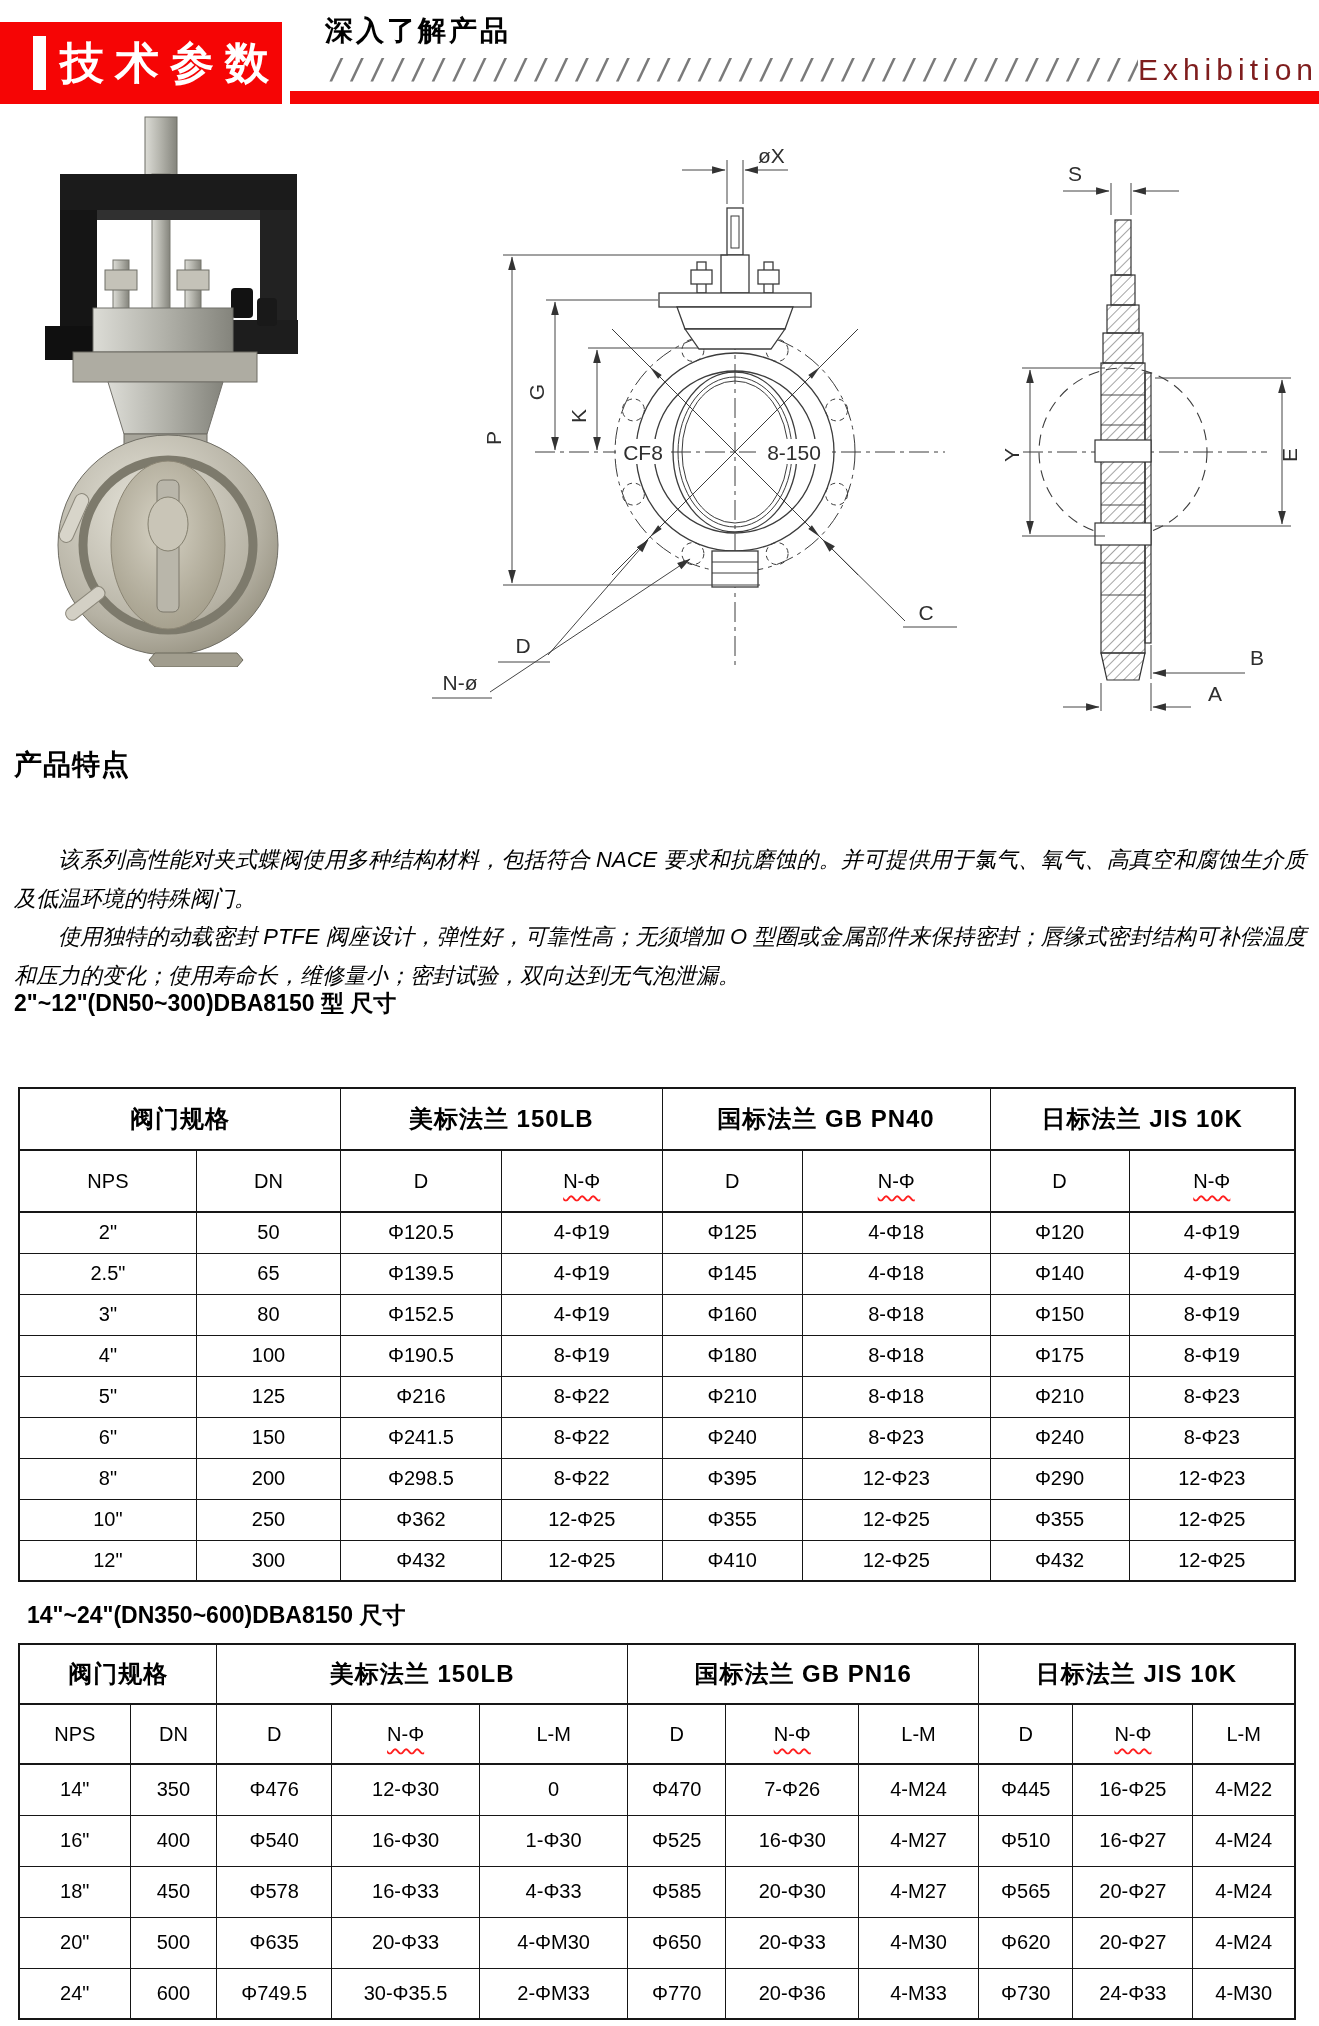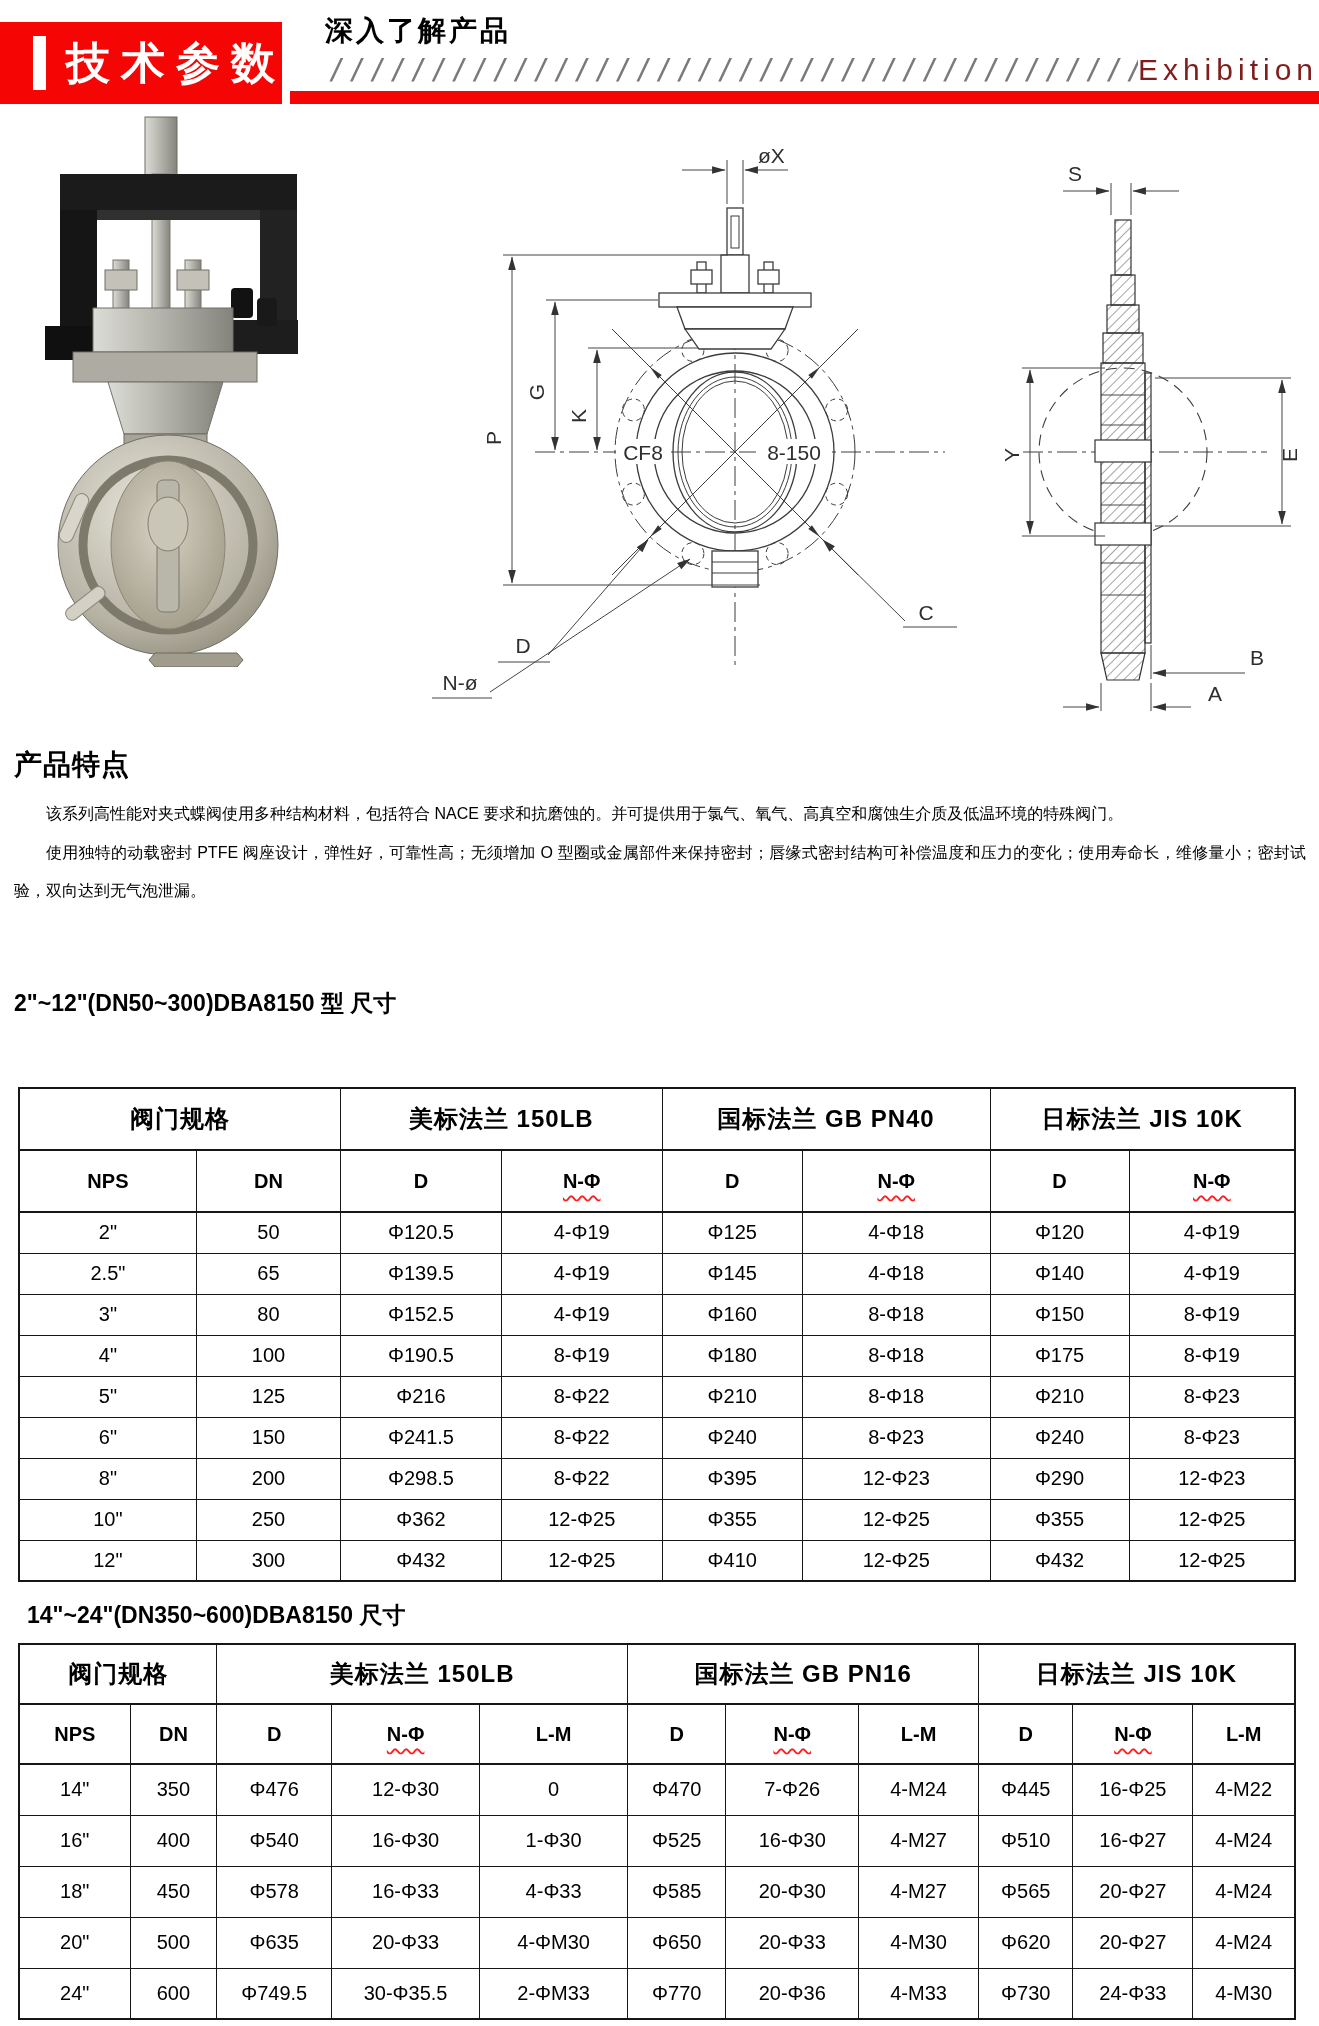--- a/index.html
+++ b/index.html
@@ -3,49 +3,49 @@
 <meta charset="utf-8">
 <style>
   html,body{margin:0;padding:0;background:#fff;}
   .page{position:relative;width:1319px;height:2026px;background:#fff;overflow:hidden;
         font-family:"Liberation Sans","DejaVu Sans",sans-serif;color:#000;}
 
   
   .badge{position:absolute;left:0;top:22px;width:282px;height:82px;background:#f60505;
          display:flex;align-items:center;}
   .badge-bar{width:13px;height:54px;background:#fff;margin-left:33px;flex:0 0 auto;}
-  .badge-text{color:#fff;font-size:44px;font-weight:bold;letter-spacing:11px;margin-left:20px;white-space:nowrap;}
+  .badge-text{color:#fff;font-size:44px;font-weight:bold;letter-spacing:11px;margin-left:14px;white-space:nowrap;}
   .hdr-sub{position:absolute;left:325px;top:12px;font-size:28px;font-weight:bold;letter-spacing:3px;white-space:nowrap;}
   .hdr-line{position:absolute;left:328px;top:50px;width:990px;height:38px;display:flex;align-items:flex-end;overflow:hidden;}
   .slashes{flex:1 1 auto;overflow:hidden;white-space:nowrap;color:#7a7a7a;font-size:29px;letter-spacing:3px;
            font-family:"DejaVu Sans Mono","Liberation Mono",monospace;line-height:38px;}
   .exhibition{flex:0 0 auto;font-size:30px;letter-spacing:5px;color:#7f1d1d;line-height:36px;white-space:nowrap;}
   .hdr-strip{position:absolute;left:290px;top:91px;width:1029px;height:13px;background:#f60505;}
 
   
   .fig{position:absolute;}
   .fig svg{display:block;}
 
   
   .feat-head{position:absolute;left:14px;top:746px;font-size:28px;font-weight:bold;letter-spacing:1px;font-family:Liberation Serif, serif;}
-  .feat-body{position:absolute;left:14px;top:795px;width:1292px;font-size:16px;line-height:38.5px;text-align:justify;}
+  .feat-body{position:absolute;left:14px;top:841px;width:1292px;font-size:22px;line-height:38.5px;text-align:justify;font-style:italic;}
   .feat-body p{margin:0;text-indent:2em;}
 
   
   .t-title{position:absolute;font-size:23px;font-weight:bold;white-space:nowrap;}
   .t1-title{left:14px;top:988px;}
   .t2-title{left:27px;top:1600px;}
 
   
   table.spec{position:absolute;left:18px;width:1278px;border-collapse:collapse;table-layout:fixed;
              border:2.5px solid #161616;}
   table.spec th,table.spec td{border:1.5px solid #161616;text-align:center;vertical-align:middle;
              padding:0;overflow:hidden;white-space:nowrap;}
   table.spec th.group{font-size:24px;font-weight:bold;letter-spacing:1px;}
-  table.spec th.sub{font-size:20px;font-weight:bold;}
+  table.spec th.sub{font-size:20px;font-weight:normal;}
   table.spec td{font-size:20px;font-weight:normal;}
   table.t1{top:1087px;}
   table.t2{top:1643px;}
   .t1 thead tr{height:62px;} .t1 tbody tr{height:41px;}
   .t2 thead tr{height:60px;} .t2 tbody tr{height:51px;}
   table.spec thead tr:first-child th{border-bottom-width:2px;}
   table.spec thead tr:last-child th{border-bottom-width:2px;}
   .wavy{text-decoration-line:underline;text-decoration-style:wavy;text-decoration-color:#ff1f1f;
         text-decoration-thickness:1.5px;text-underline-offset:7px;}
 

